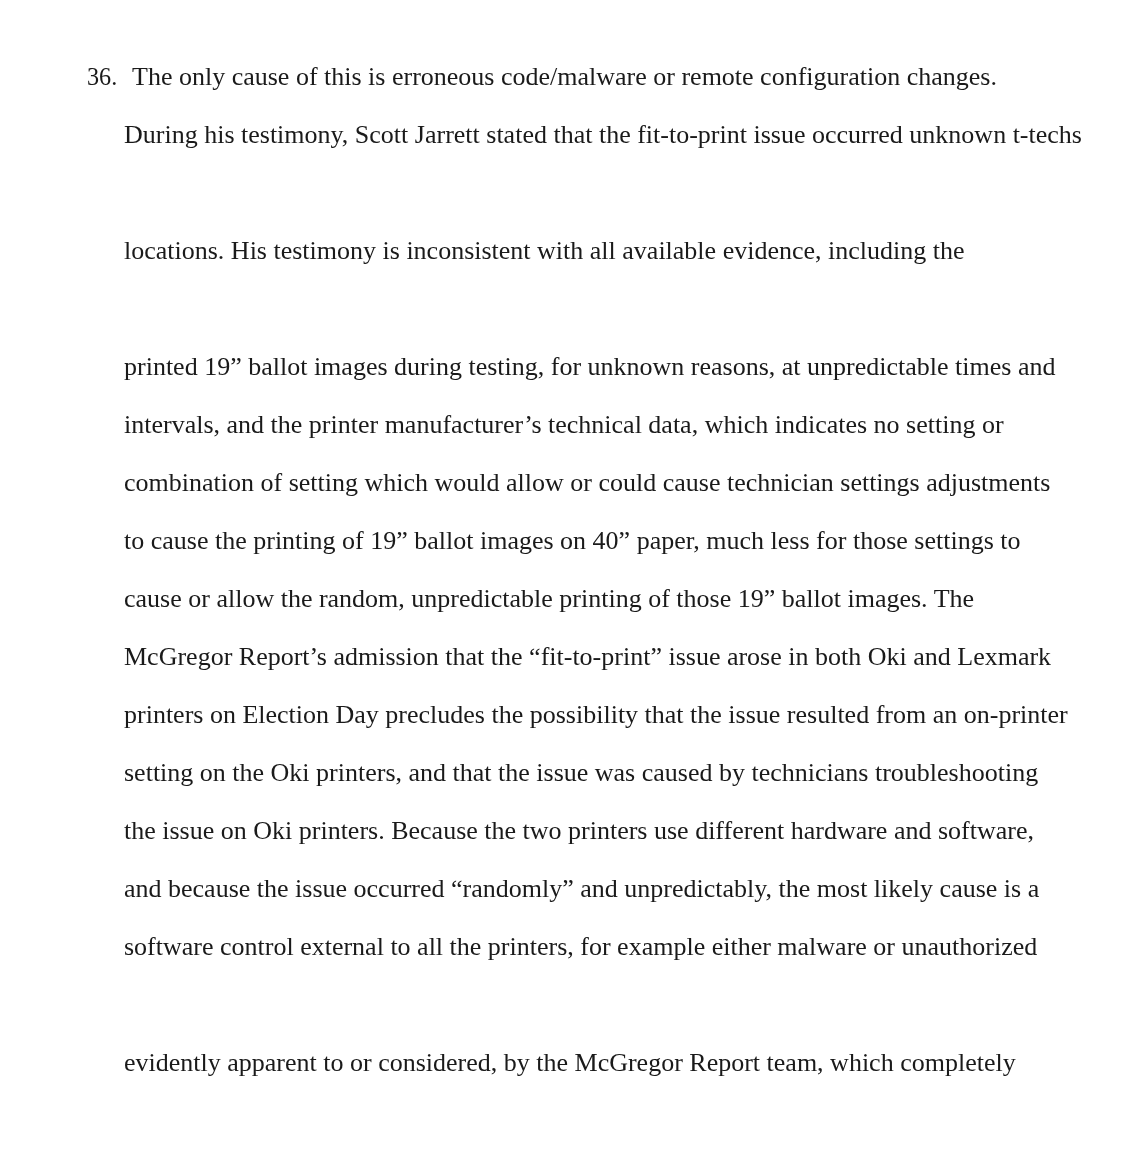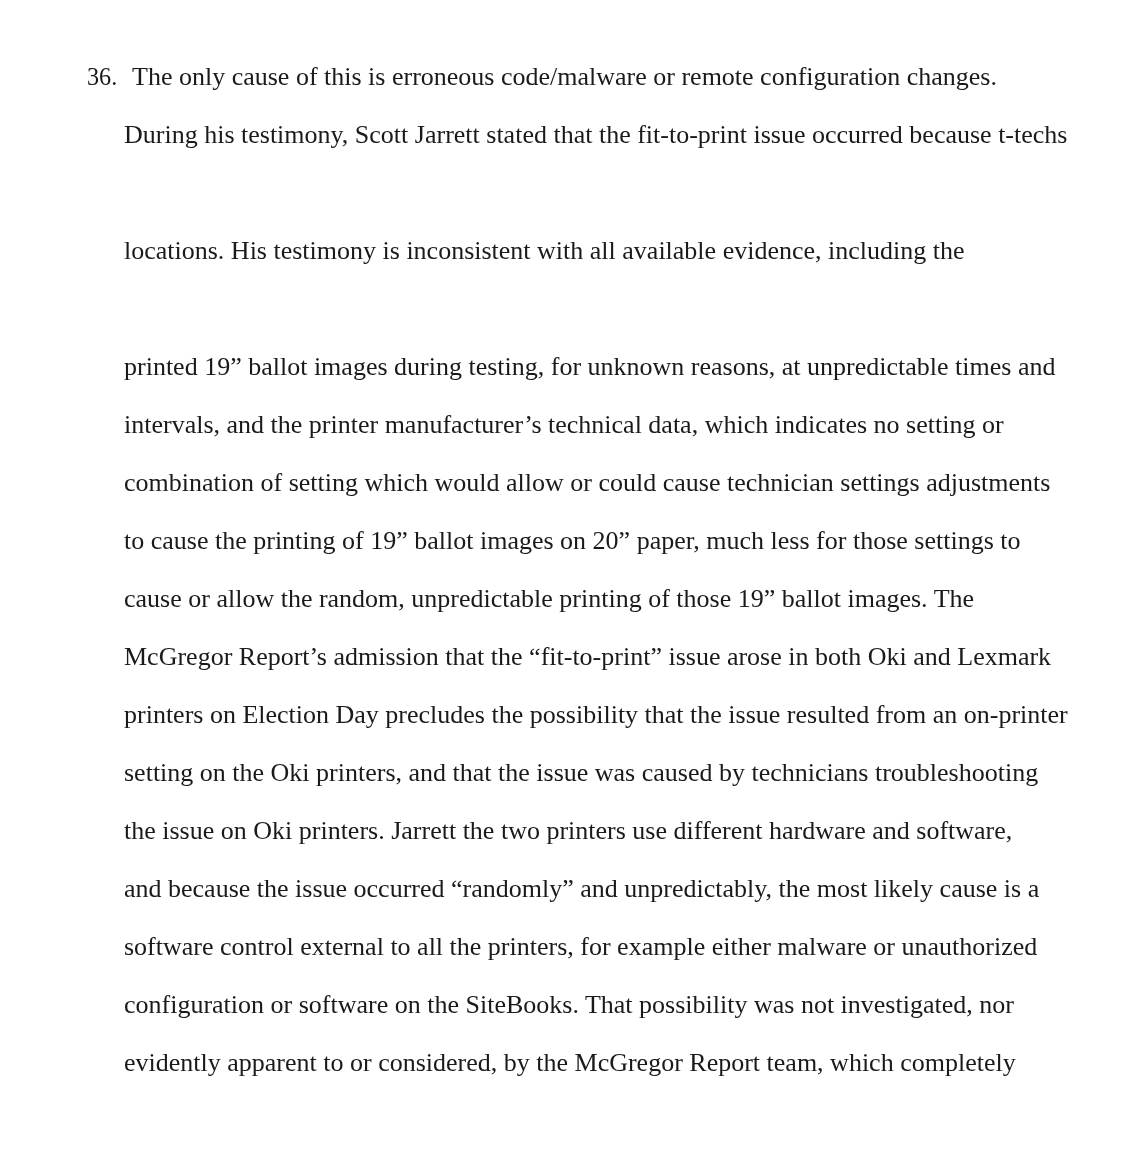--- a/index.html
+++ b/index.html
@@ -40,28 +40,27 @@
     .first {
       left: 132px;
     }
   </style>
 </head>
 <body>
 
 <div class="page">
   <span class="para-num" style="top:52px">36.</span>
   <div class="line first" style="top:52px">The only cause of this is erroneous code/malware or remote configuration changes.</div>
-  <div class="line" style="top:110px">During his testimony, Scott Jarrett stated that the fit-to-print issue occurred because t-techs</div>
+  <div class="line" style="top:110px">During his testimony, Scott Jarrett stated that the fit-to-print issue occurred unknown t-techs</div>
   <div class="line" style="top:226px">locations. His testimony is inconsistent with all available evidence, including the</div>
   <div class="line" style="top:342px">printed 19” ballot images during testing, for unknown reasons, at unpredictable times and</div>
   <div class="line" style="top:400px">intervals, and the printer manufacturer’s technical data, which indicates no setting or</div>
   <div class="line" style="top:458px">combination of setting which would allow or could cause technician settings adjustments</div>
-  <div class="line" style="top:516px">to cause the printing of 19” ballot images on 20” paper, much less for those settings to</div>
+  <div class="line" style="top:516px">to cause the printing of 19” ballot images on 40” paper, much less for those settings to</div>
   <div class="line" style="top:574px">cause or allow the random, unpredictable printing of those 19” ballot images.  The</div>
   <div class="line" style="top:632px">McGregor Report’s admission that the “fit-to-print” issue arose in both Oki and Lexmark</div>
   <div class="line" style="top:690px">printers on Election Day precludes the possibility that the issue resulted from an on-printer</div>
   <div class="line" style="top:748px">setting on the Oki printers, and that the issue was caused by technicians troubleshooting</div>
-  <div class="line" style="top:806px">the issue on Oki printers. Jarrett the two printers use different hardware and software,</div>
+  <div class="line" style="top:806px">the issue on Oki printers. Because the two printers use different hardware and software,</div>
   <div class="line" style="top:864px">and because the issue occurred “randomly” and unpredictably, the most likely cause is a</div>
   <div class="line" style="top:922px">software control external to all the printers, for example either malware or unauthorized</div>
-  <div class="line" style="top:980px">configuration or software on the SiteBooks.  That possibility was not investigated, nor</div>
   <div class="line" style="top:1038px">evidently apparent to or considered, by the McGregor Report team, which completely</div>
 </div>
 
 </body></html>

